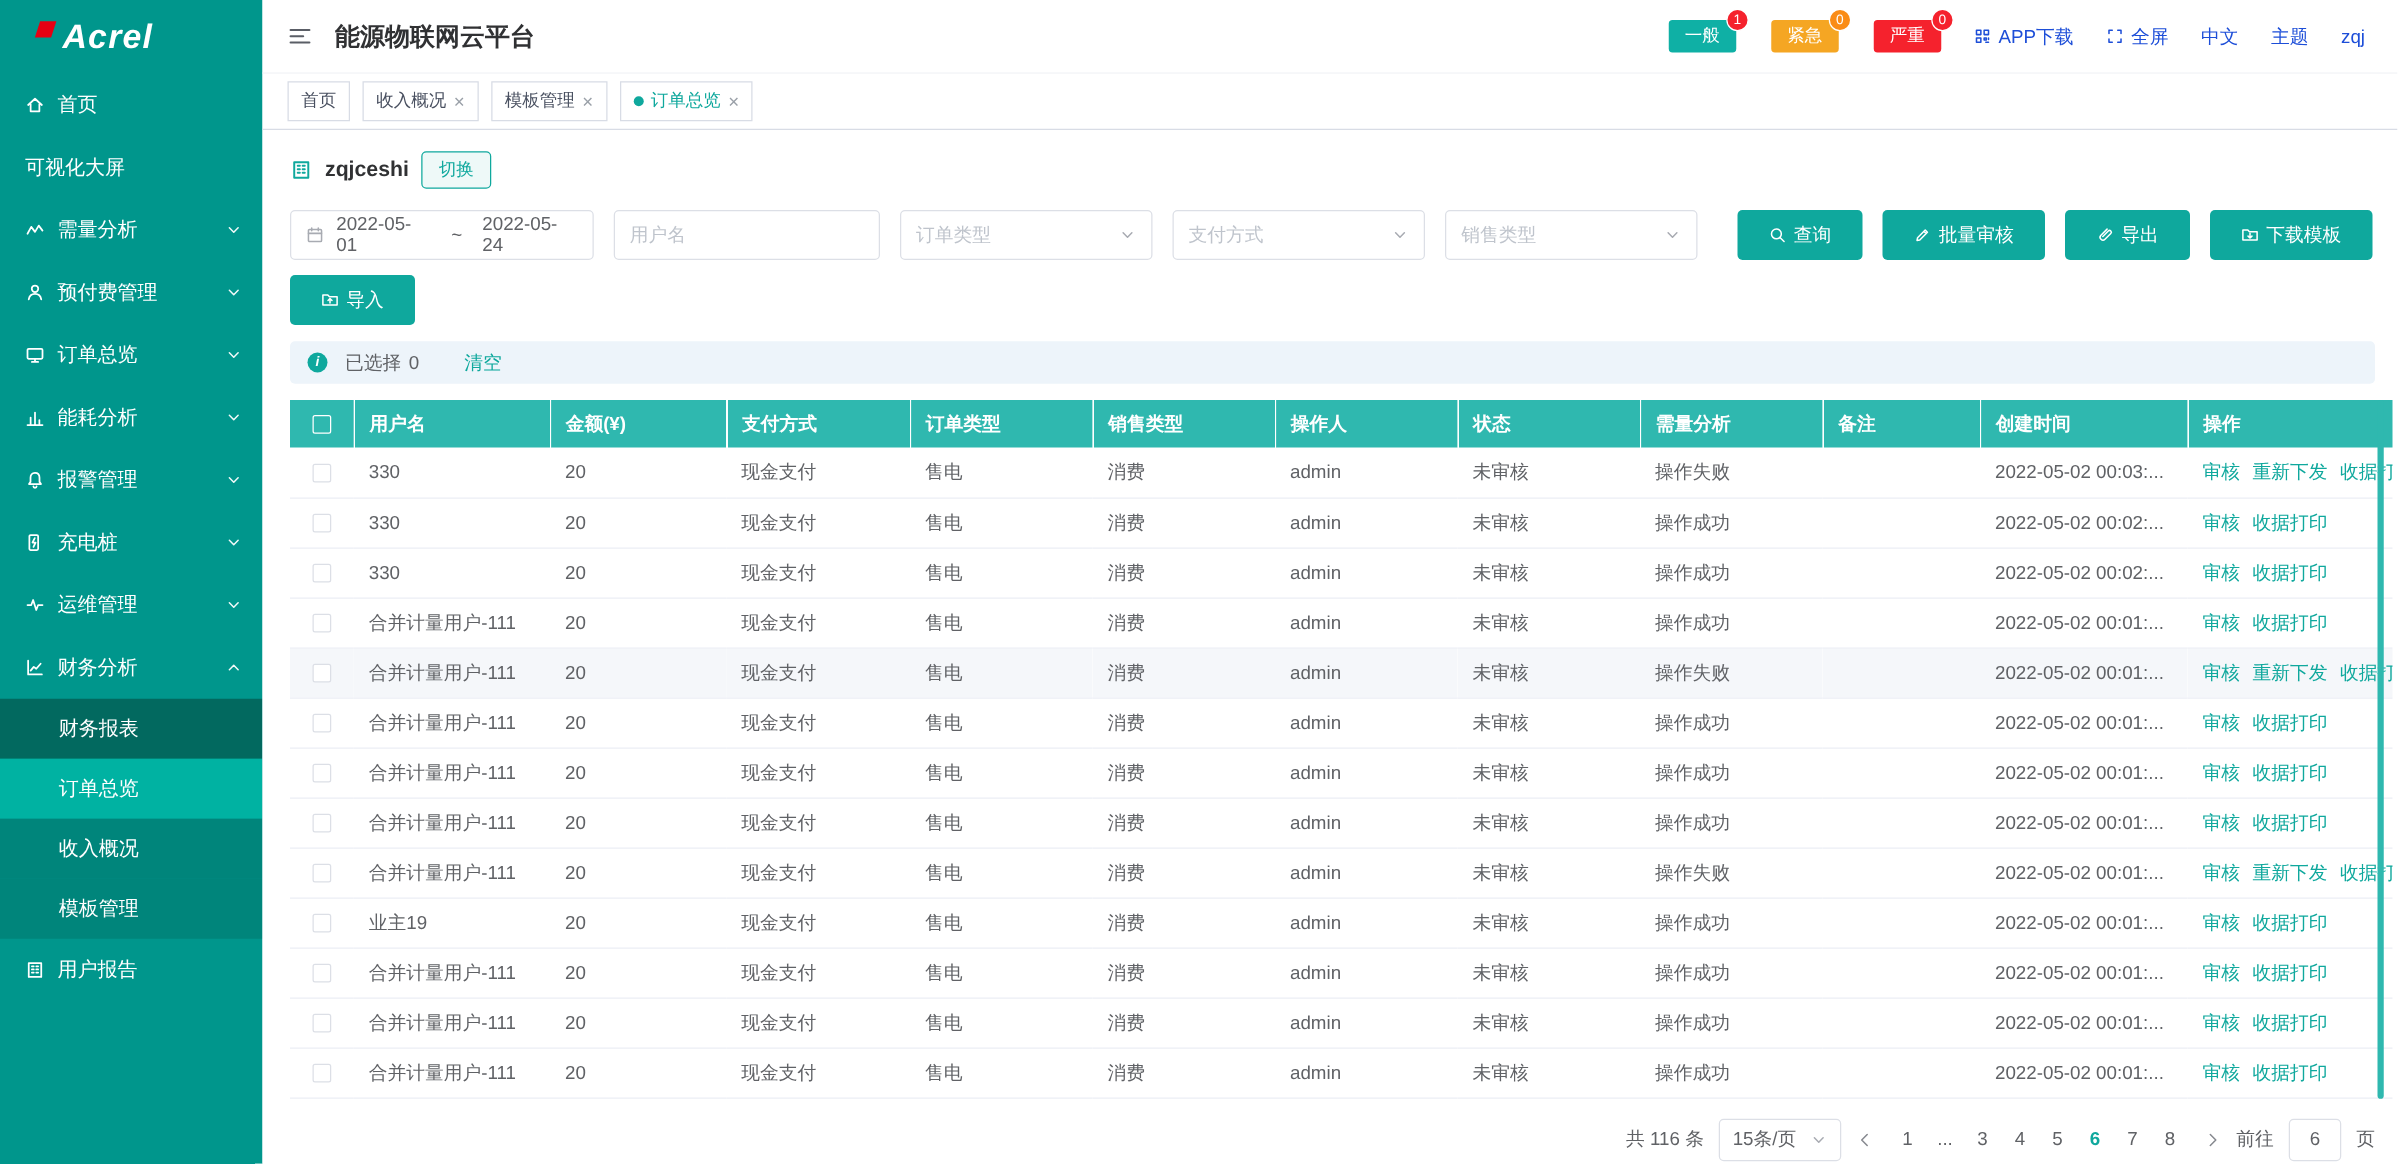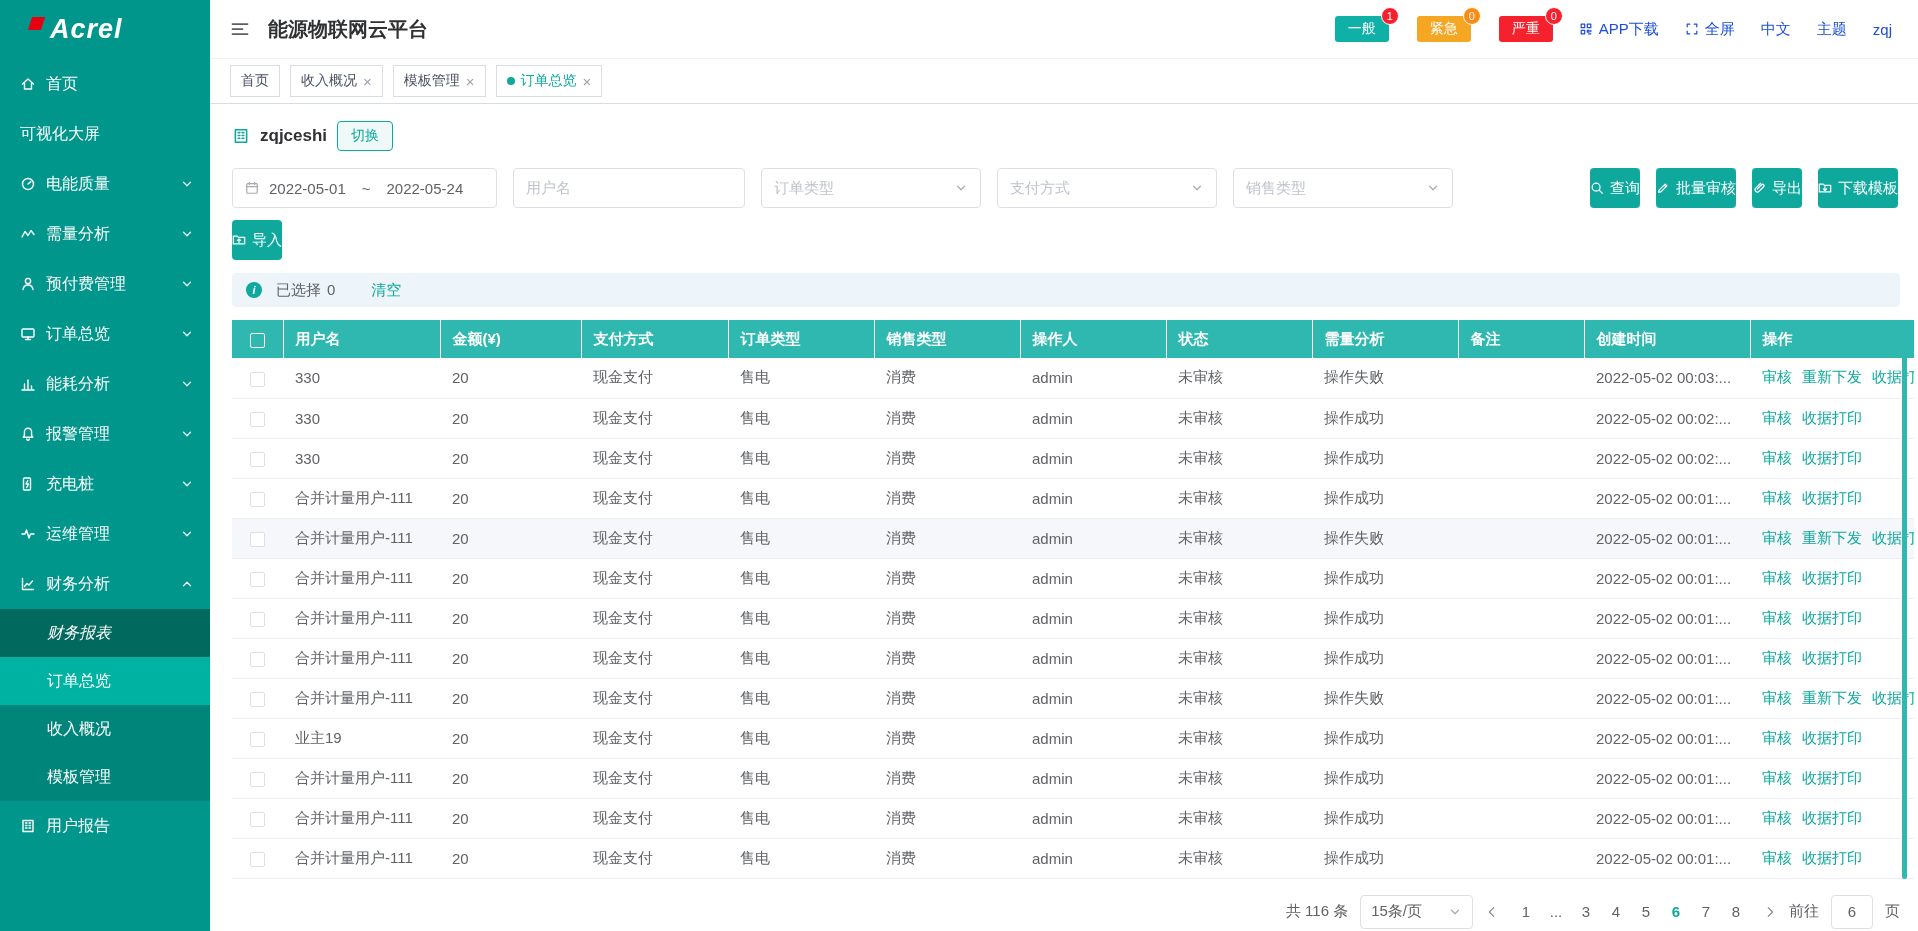--- a/index.html
+++ b/index.html
@@ -22,21 +22,21 @@
 
   
   .sidebar{width:210px;flex-shrink:0;background:var(--sb);color:#fff;overflow:hidden;display:flex;flex-direction:column;}
   .logo{height:59px;display:flex;align-items:center;padding-left:30px;gap:7px;flex-shrink:0;cursor:pointer;}
   .logo-mark{width:13px;height:13px;background:#e60012;transform:skewX(-18deg);margin-top:-12px;}
   .logo-text{font-size:27px;font-weight:bold;font-style:italic;letter-spacing:1px;}
   .menu{flex:1;overflow:hidden;}
   .sb-item{height:50px;display:flex;align-items:center;padding:0 16px 0 20px;gap:10px;font-size:16px;cursor:pointer;white-space:nowrap;}
   .sb-item .sb-arrow{margin-left:auto;opacity:.95;}
   .sb-sub{height:48px;display:flex;align-items:center;padding-left:47px;font-size:16px;cursor:pointer;background:var(--sb-sub);white-space:nowrap;}
-  .sb-sub.dark{background:var(--sb-sub-dark);font-style:italic;}
+  .sb-sub.dark{background:var(--sb-sub-dark);}
   .sb-sub.active{background:var(--sb-active);}
 
   
   .icon{width:16px;height:16px;display:inline-flex;flex-shrink:0;}
   .icon.sm{width:14px;height:14px;}
   .icon.lg{width:18px;height:18px;}
   .icon svg{width:100%;height:100%;fill:none;stroke:currentColor;stroke-width:1.4;stroke-linecap:round;stroke-linejoin:round;}
   .icon.gray{color:#a8abb2;}
   .icon.teal{color:var(--teal);}
 
@@ -64,21 +64,21 @@
   .project-name{font-size:17px;font-weight:600;}
   .btn-outline{height:30px;padding:0 13px;border:1px solid var(--teal);color:var(--teal);background:#eef9f8;border-radius:4px;font-size:14px;cursor:pointer;font-family:inherit;}
   .filter-row{margin-top:16px;display:flex;align-items:center;gap:16px;}
   .input{height:40px;border:1px solid var(--border);border-radius:4px;background:#fff;display:flex;align-items:center;padding:0 12px;font-size:15px;color:var(--text2);cursor:pointer;}
   .date-input{width:265px;gap:10px;}
   .date-sep{color:var(--text2);margin:0 6px;}
   .text-input{width:232px;}
   .select{width:220px;justify-content:space-between;}
   .placeholder{color:var(--ph);}
   .spacer{flex:1;}
-  .btn{height:40px;background:var(--teal);color:#fff;border:none;border-radius:4px;padding:0 0;font-size:15px;display:inline-flex;align-items:center;gap:6px;cursor:pointer;font-family:inherit;white-space:nowrap;}
+  .btn{height:40px;background:var(--teal);color:#fff;border:none;border-radius:4px;padding:0 25px;font-size:15px;display:inline-flex;align-items:center;gap:6px;cursor:pointer;font-family:inherit;white-space:nowrap;}
   .import-row{margin-top:12px;}
 
   .selection-bar{margin-top:13px;width:1668px;height:34px;background:#edf4fa;border-radius:4px;display:flex;align-items:center;padding:0 14px;gap:14px;font-size:15px;color:var(--text2);}
   .info-dot{width:16px;height:16px;border-radius:50%;background:var(--teal);color:#fff;font-size:11px;font-style:italic;font-weight:bold;display:flex;align-items:center;justify-content:center;}
   .sel-text b{font-weight:normal;margin-left:6px;}
   .link{color:var(--teal);cursor:pointer;}
   .selection-bar .link{margin-left:22px;}
 
   
   .table-wrap{margin-top:13px;width:1668px;position:relative;}
@@ -88,21 +88,21 @@
   td{height:40px;padding:0 0 0 12px;border-bottom:1px solid var(--row-border);font-size:15px;color:var(--text2);background:#fff;white-space:nowrap;overflow:hidden;}
   tr.hl td{background:#f5f7fa;}
   .col-check{text-align:center;padding:0;}
   .checkbox{display:inline-block;width:15px;height:15px;border:1px solid var(--border);border-radius:2px;background:#fff;vertical-align:middle;cursor:pointer;}
   .checkbox.header{border-color:#fff;background:transparent;}
   td .link{margin-right:10px;}
   .v-scrollbar{position:absolute;top:0;right:-7px;width:5px;height:100%;background:var(--teal-header);border-radius:3px;cursor:pointer;}
 
   
   .pagination{margin-top:16px;width:1668px;display:flex;align-items:center;justify-content:flex-end;gap:12px;font-size:15px;color:var(--text2);padding-bottom:16px;}
-  .page-size{height:34px;border:1px solid var(--border);border-radius:4px;display:flex;align-items:center;gap:26px;padding:0 10px;color:var(--text2);cursor:pointer;}
+  .page-size{height:34px;border:1px solid var(--border);border-radius:4px;display:flex;align-items:center;gap:11px;padding:0 10px;color:var(--text2);cursor:pointer;}
   .pg-btn{display:inline-flex;align-items:center;cursor:pointer;color:#86898f;}
   .pages{display:flex;align-items:center;}
   .page-num{min-width:30px;height:30px;line-height:30px;text-align:center;cursor:pointer;color:var(--text2);}
   .page-num.active{color:var(--teal);font-weight:bold;}
   .goto-input{width:42px;height:34px;border:1px solid var(--border);border-radius:4px;display:inline-flex;align-items:center;justify-content:center;color:var(--text2);cursor:text;}
 </style>
 </head>
 <body>
 
 <div class="app">
@@ -116,34 +116,20 @@
         <div class="sb-item">
           <span class="icon ">
             <svg viewBox="0 0 16 16">
               <path d="M2.5 8 L8 3 L13.5 8 M4.5 7 V13 H11.5 V7"></path>
             </svg>
           </span>
           <span>首页</span>
         </div>
         <div class="sb-item">
           <span>可视化大屏</span>
-        </div>
-        <div class="sb-item">
-          <span class="icon ">
-            <svg viewBox="0 0 16 16">
-              <circle cx="8" cy="8" r="5.5"></circle>
-              <path d="M8 8 L10.8 5.6"></path>
-            </svg>
-          </span>
-          <span>电能质量</span>
-          <span class="icon sm sb-arrow">
-            <svg viewBox="0 0 16 16">
-              <path d="M4 6 L8 10 L12 6"></path>
-            </svg>
-          </span>
         </div>
         <div class="sb-item">
           <span class="icon ">
             <svg viewBox="0 0 16 16">
               <polyline points="2,11 5,5.5 8,9.5 11,4.5 14,8.5"></polyline>
             </svg>
           </span>
           <span>需量分析</span>
           <span class="icon sm sb-arrow">
             <svg viewBox="0 0 16 16">

